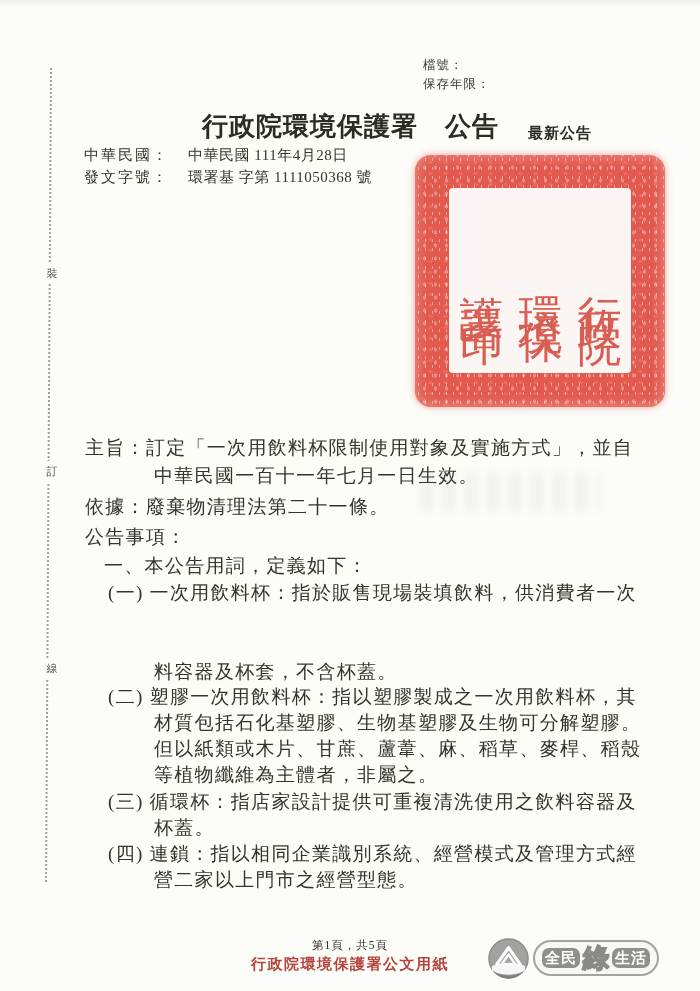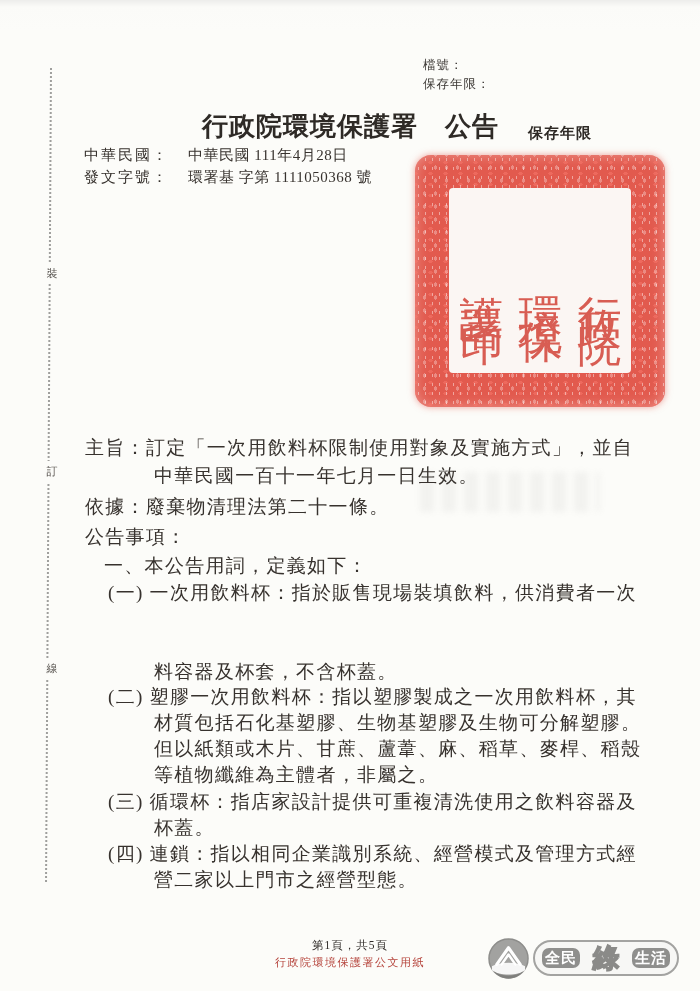--- a/index.html
+++ b/index.html
@@ -52,25 +52,25 @@
   
   .bline { position:absolute; font-size:19px; letter-spacing:1.3px; white-space:nowrap; color:#37322e;text-align:right; }
   .lv-label { left:85px; }
   .lv-1 { left:104px; }
   .lv-2 { left:108px; }
   .lv-cont { left:154px; }
   
   .f-pageinfo { position:absolute; left:0; right:0; top:938px; text-align:center;
     font-size:11.5px; letter-spacing:1px; color:#2f2b28; }
   .f-paper { position:absolute; left:0; right:0; top:955px; text-align:center;
-    font-size:11px; font-weight:400; letter-spacing:1.5px; color:#b5443c; }
+    font-size:15px; font-weight:700; letter-spacing:1.5px; color:#b5443c; }
   .logo { position:absolute; left:488px; top:937px; height:42px; display:flex; align-items:center; }
   .logo-circle { width:41px; height:41px; }
   .logo-pill { margin-left:4px; height:32px; border:2px solid #a3a3a1; border-radius:18px;
-    background:#f7f7f5; display:flex; align-items:center; padding:0 7px; gap:13px;
+    background:#f7f7f5; display:flex; align-items:center; padding:0 7px; gap:3px;
     font-family:"Liberation Sans","DejaVu Sans",sans-serif; }
   .logo-badge { background:#8f8f8d; color:#fff; font-weight:bold; font-size:15px;
     letter-spacing:1px; border-radius:7px; padding:2px 3px; line-height:1.1; }
   .logo-green { font-size:26px; font-weight:bold; color:#fff;
     -webkit-text-stroke:1.6px #8a8a88; text-shadow:0 0 1px #8a8a88; line-height:1; }
 </style>
 </head>
 <body>
 
 <div class="page">
@@ -79,21 +79,21 @@
   <span class="bmark" style="top:263px">裝</span>
   <span class="bmark" style="top:461px">訂</span>
   <span class="bmark" style="top:658px">線</span>
 
   <div class="meta">
     <div>檔號：</div>
     <div>保存年限：</div>
   </div>
 
   <h1 class="doc-title">行政院環境保護署　公告</h1>
-  <a class="title-suffix" href="#">保存年限</a>
+  <a class="title-suffix" href="#">最新公告</a>
 
   <div class="issue-row" style="top:146px">
     <span class="lbl">中華民國：</span><span class="val">中華民國 111年4月28日</span>
   </div>
   <div class="issue-row" style="top:168px">
     <span class="lbl">發文字號：</span><span class="val">環署基 字第 1111050368 號</span>
   </div>
 
   <div class="seal">
     <div class="seal-inner">

